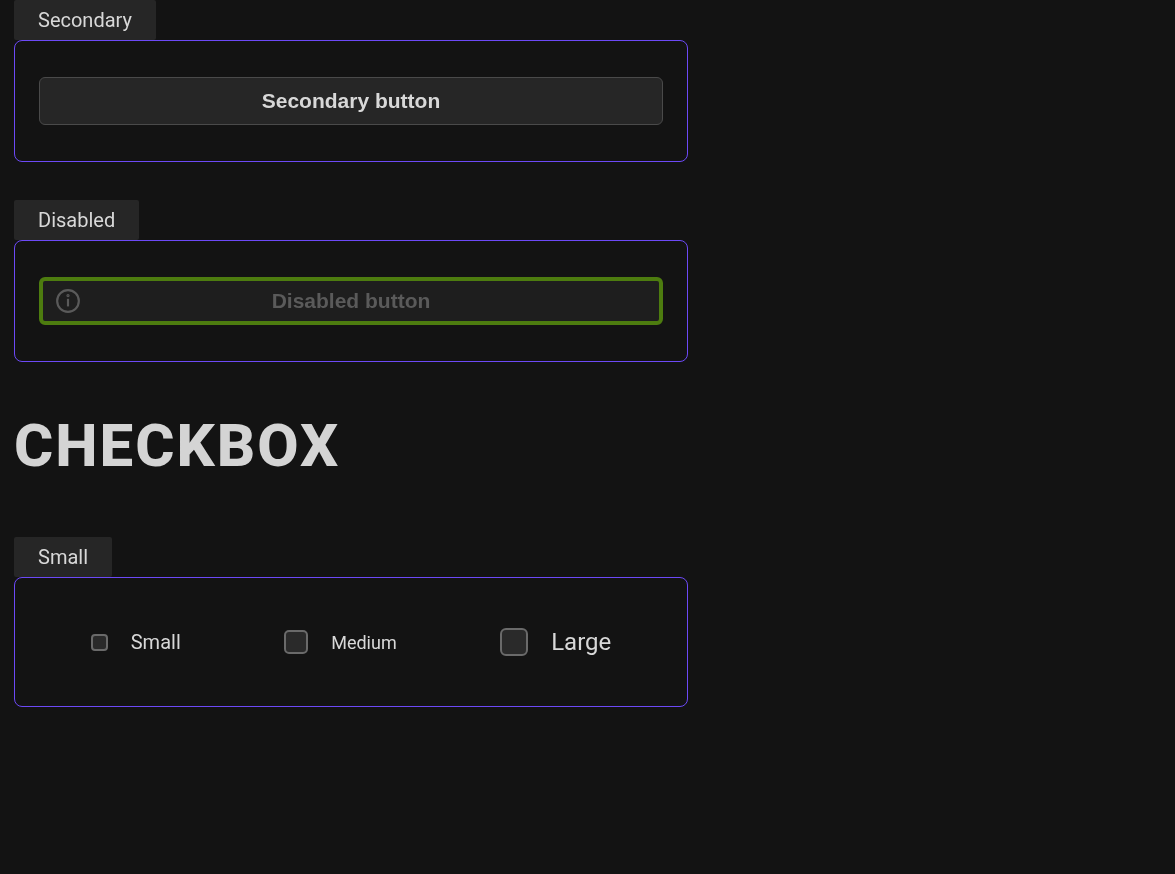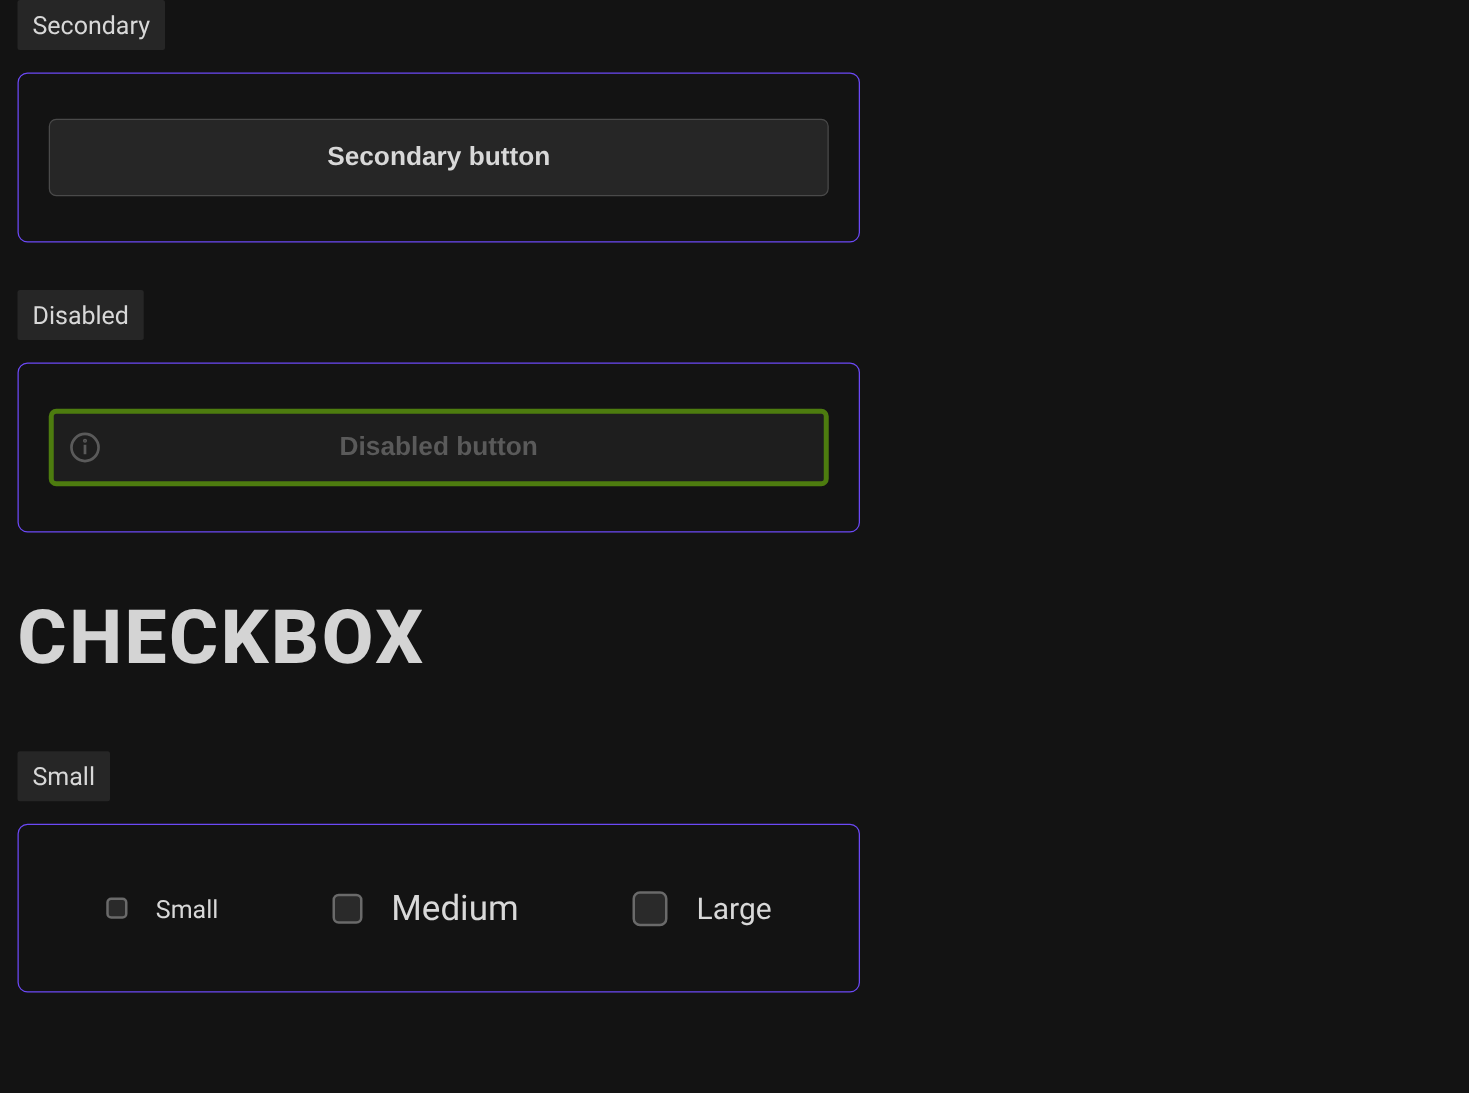--- a/index.html
+++ b/index.html
@@ -9,34 +9,33 @@
       font-family: -apple-system, BlinkMacSystemFont, "Segoe UI", Roboto, sans-serif;
       width: 1175px;
       height: 874px;
       overflow: hidden;
       padding: 0 14px;
     }
     .tag {
       display: inline-block;
       background: #262626;
       color: #d8d8d8;
-      padding: 8px 12px;
+      padding: 8px 24px;
       border-radius: 2px;
       font-size: 20px;
-      margin-bottom: 18px;
     }
     .demo-frame {
       width: 674px;
       border: 1.5px solid #6c49f6;
       border-radius: 8px;
       padding: 36px 24px;
     }
     .btn {
       width: 100%;
-      height: 62px;
+      height: 48px;
       border-radius: 6px;
       font-size: 21px;
       font-weight: 600;
       display: flex;
       align-items: center;
       justify-content: center;
       gap: 12px;
       cursor: pointer;
     }
     .btn-secondary {
@@ -81,21 +80,21 @@
     }
     .cb-sm .cb-box { width: 17px; height: 17px; border-radius: 4px; }
     .cb-md .cb-box { width: 24px; height: 24px; border-radius: 5px; }
     .cb-lg .cb-box { width: 28px; height: 28px; border-radius: 6px; }
     .cb-box {
       border: 2px solid #6a6a6a;
       background: #2a2a2a;
       cursor: pointer;
     }
     .cb-sm .cb-label { font-size: 20px; }
-    .cb-md .cb-label { font-size: 28px; }
+    .cb-md .cb-label { font-size: 18px; }
     .cb-lg .cb-label { font-size: 24px; }
     .tag-first { margin-top: 0; }
   </style>
 </head>
 <body>
 
 
 
 <div class="tag tag-first">Secondary</div>
 

